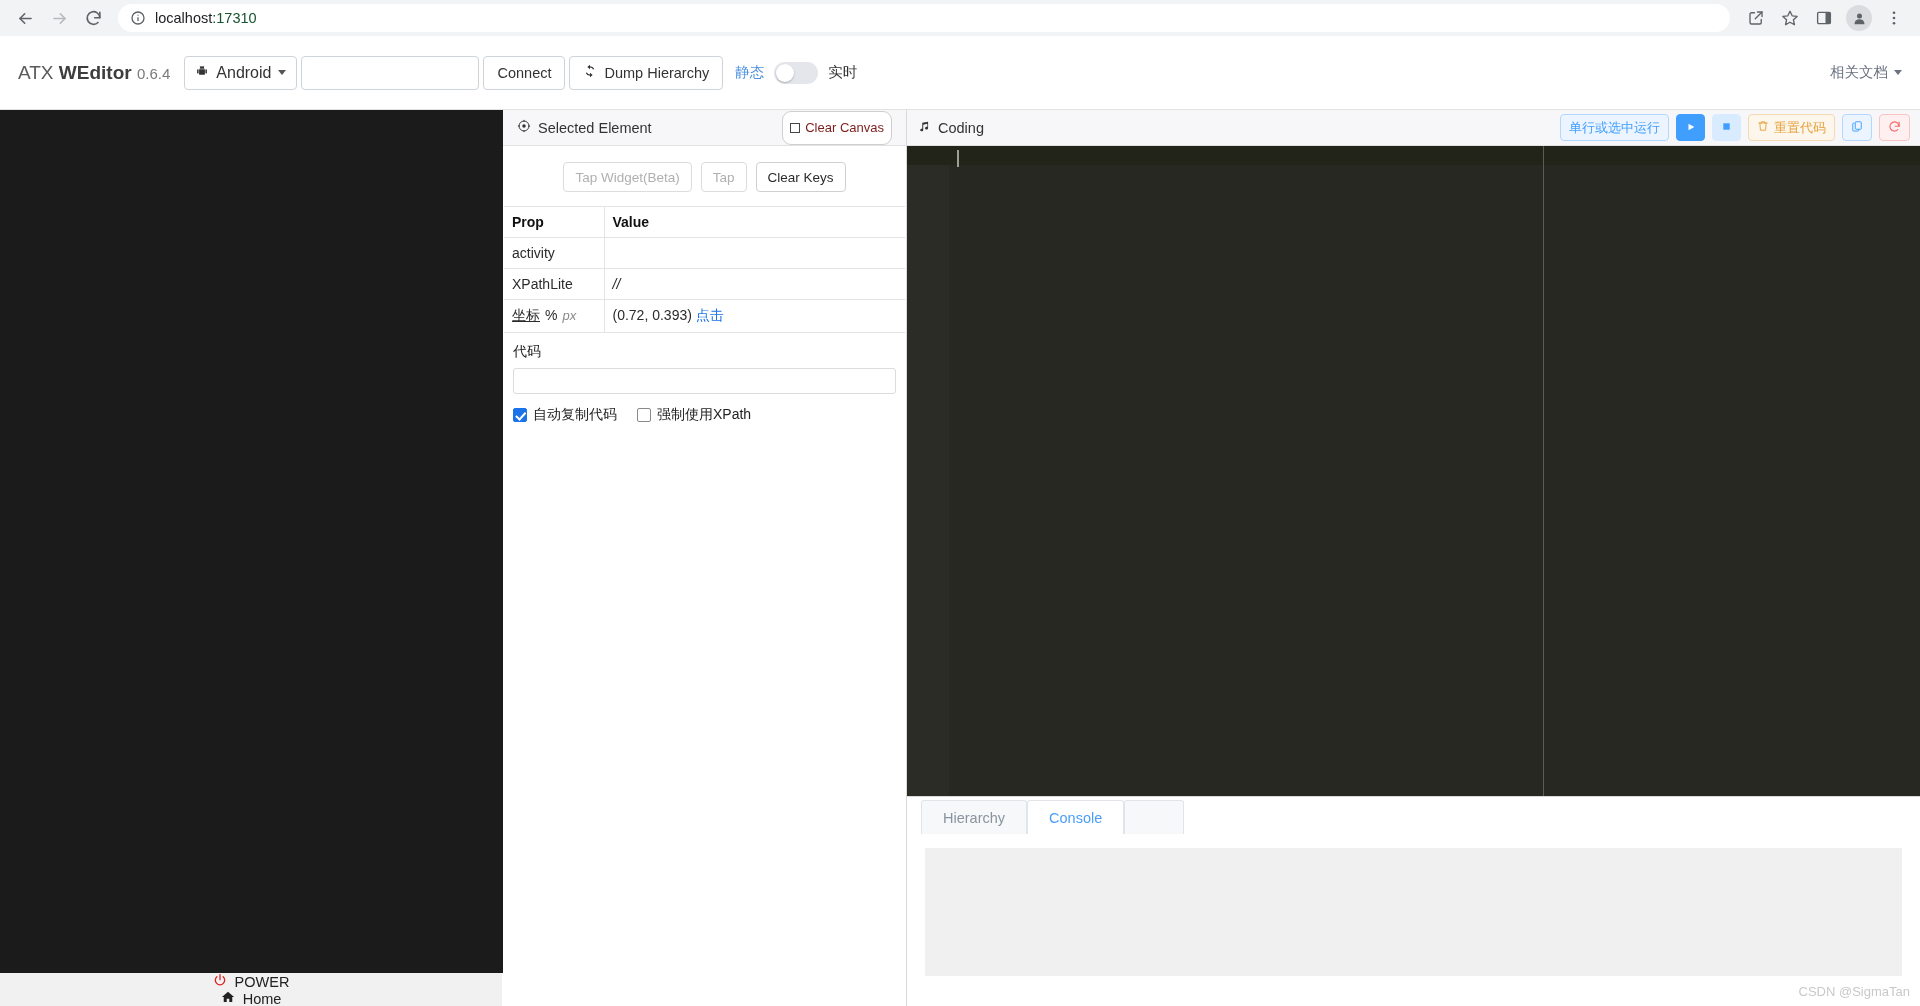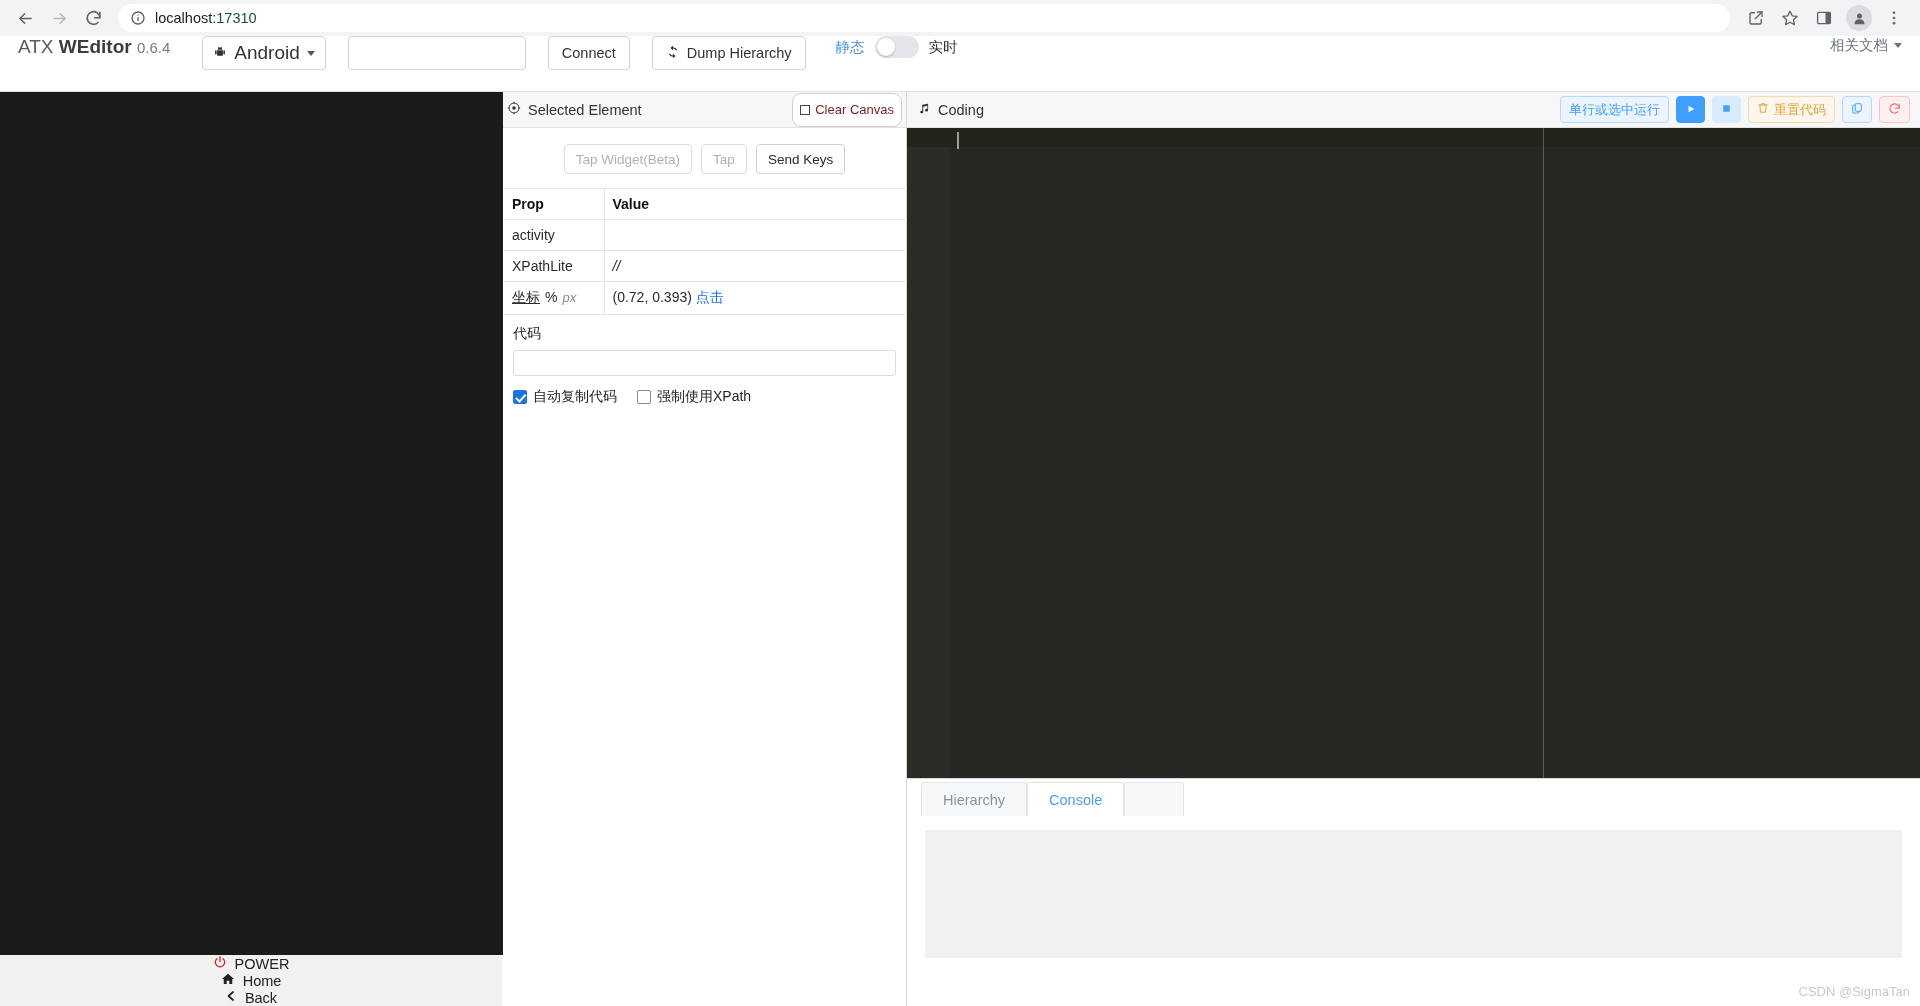--- a/index.html
+++ b/index.html
@@ -55,47 +55,47 @@
   .avatar-btn {
     width: 26px; height: 26px; border-radius: 50%;
     background: #dadce0;
     display: flex; align-items: center; justify-content: center;
     color: #5f6368;
     margin: 0 4px;
   }
 
   
   .app-header {
-    height: 56px;
+    height: 74px;
     background: #ffffff;
     border-bottom: 1px solid #e3e3e3;
     display: flex;
-    align-items: flex-start;
+    align-items: center;
     padding: 0 18px;
-    gap: 22px;
+    gap: 4px;
   }
   .brand {
     font-size: 19px;
     color: #5a5a5a;
     margin-right: 10px;
     white-space: nowrap;
   }
   .brand b { color: #3d3d3d; font-weight: bold; }
   .brand .ver { font-size: 15px; color: #7a7a7a; }
 
   .select-box {
     height: 34px;
     border: 1px solid #ced4da;
     border-radius: 4px;
     background: #fff;
     display: flex;
     align-items: center;
     padding: 0 10px;
     gap: 7px;
-    font-size: 19px;
+    font-size: 16px;
     color: #333;
     min-width: 110px;
   }
   .select-box .caret {
     width: 0; height: 0;
     border-left: 4.5px solid transparent;
     border-right: 4.5px solid transparent;
     border-top: 5.5px solid #555;
     margin-left: auto;
   }
@@ -193,21 +193,21 @@
     border-right: 1px solid #d9d9d9;
     display: flex;
     flex-direction: column;
   }
   .panel-head {
     height: 36px;
     background: #f7f7f9;
     border-bottom: 1px solid #e2e2e2;
     display: flex;
     align-items: center;
-    padding: 0 4px;
+    padding: 0 14px;
     gap: 7px;
   }
   .panel-head .title { font-size: 14.5px; color: #333; }
   .panel-head .spacer { margin-left: auto; }
   .mini-btn {
     height: 34px;
     border: 1px solid #cfcfcf;
     background: #fff;
     border-radius: 9px;
     font-size: 13px;
@@ -622,21 +622,21 @@
         <span class="spacer"></span>
         <button class="mini-btn">
           <span class="sq-ico"></span>
           <span>Clear Canvas</span>
         </button>
       </div>
 
       <div class="action-row">
         <button class="btn-sm disabled">Tap Widget(Beta)</button>
         <button class="btn-sm disabled">Tap</button>
-        <button class="btn-sm">Send Keys</button>
+        <button class="btn-sm">Clear Keys</button>
       </div>
 
       <table class="props">
         <thead>
           <tr>
             <th class="k">Prop</th>
             <th>Value</th>
           </tr>
         </thead>
         <tbody>

